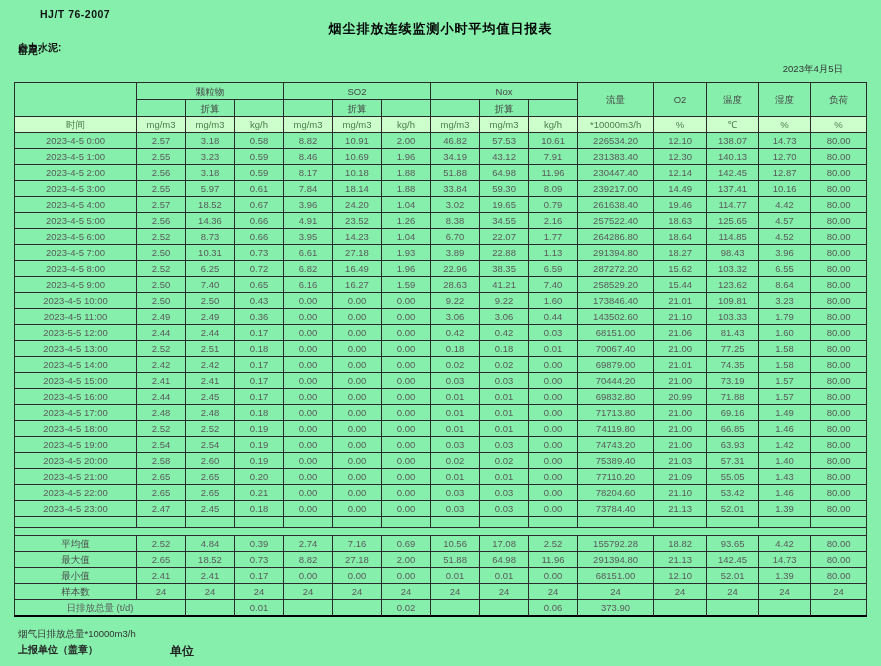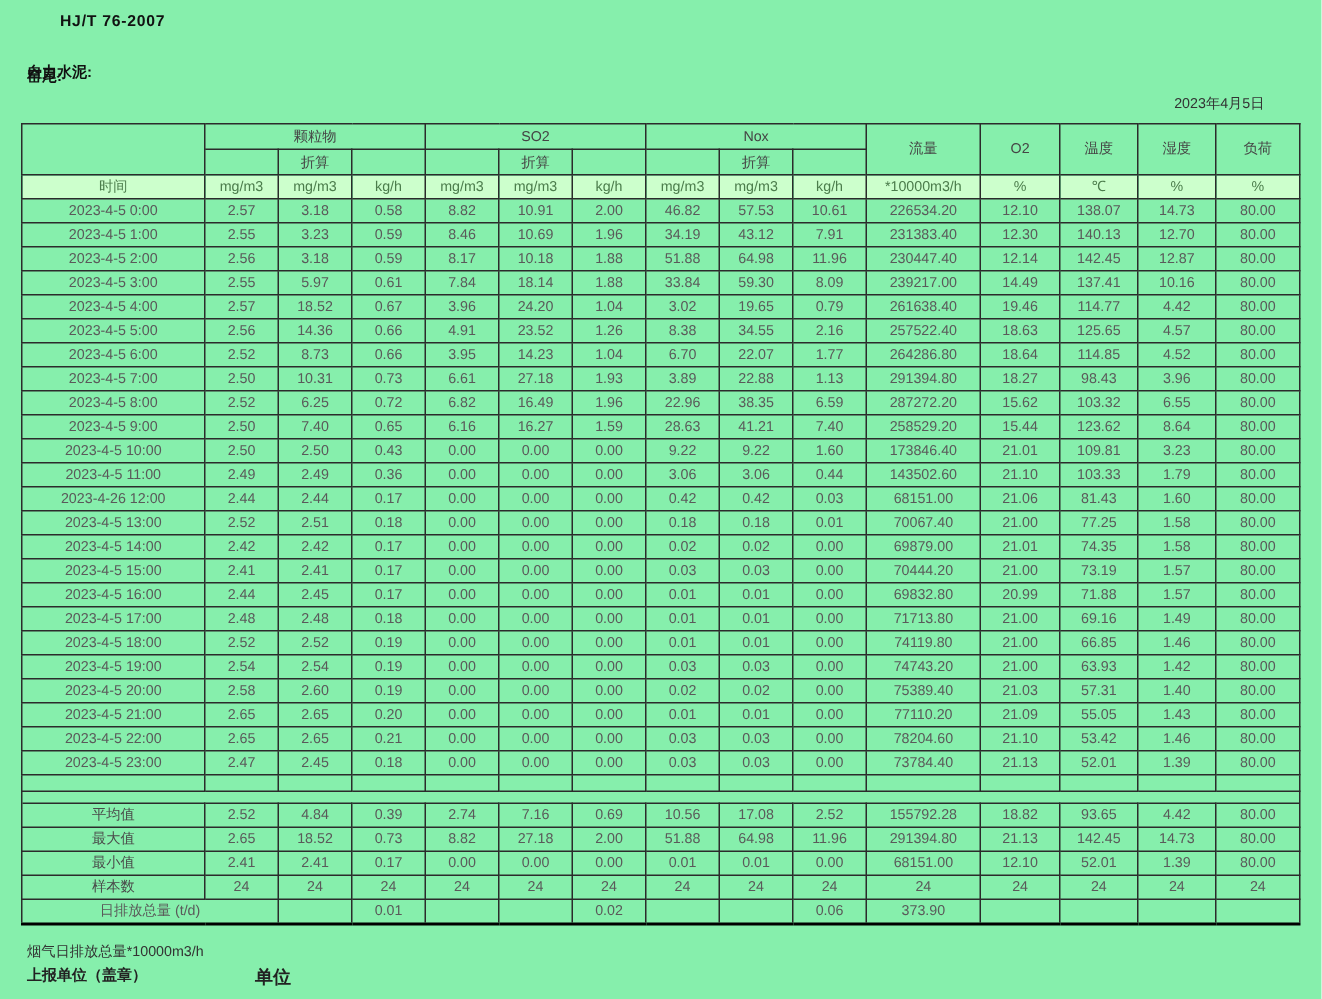--- a/index.html
+++ b/index.html
@@ -40,20 +40,21 @@
 
   .footer-total { position: absolute; left: 18px; top: 628px; font-size: 9.5px; color: #333; }
   .footer-line  { position: absolute; left: 18px; top: 643px; font-size: 10px; font-weight: bold; color: #222; }
   .footer-unit  { position: absolute; left: 170px; top: 643px; font-size: 12px; font-weight: bold; color: #222; }
 </style>
 </head>
 <body>
 
 <div class="sheet">
   <div class="std-no">HJ/T  76-2007</div>
+  <div class="title">烟尘排放连续监测小时平均值日报表</div>
   <div class="company">自力水泥:</div>
   <div class="site">窑尾:</div>
   <div class="date">2023年4月5日</div>
 
   <table class="report">
     <colgroup>
       <col style="width:122px">
       <col style="width:49px">
         <col style="width:49px">
         <col style="width:49px">
@@ -309,21 +310,21 @@
           <td>3.06</td>
           <td>3.06</td>
           <td>0.44</td>
           <td>143502.60</td>
           <td class="o2-offset">21.10</td>
           <td>103.33</td>
           <td>1.79</td>
           <td>80.00</td>
         </tr>
         <tr>
-          <td class="time-cell">2023-4-26 12:00</td>
+          <td class="time-cell">2023-5-5 12:00</td>
           <td>2.44</td>
           <td>2.44</td>
           <td>0.17</td>
           <td>0.00</td>
           <td>0.00</td>
           <td>0.00</td>
           <td>0.42</td>
           <td>0.42</td>
           <td>0.03</td>
           <td>68151.00</td>

